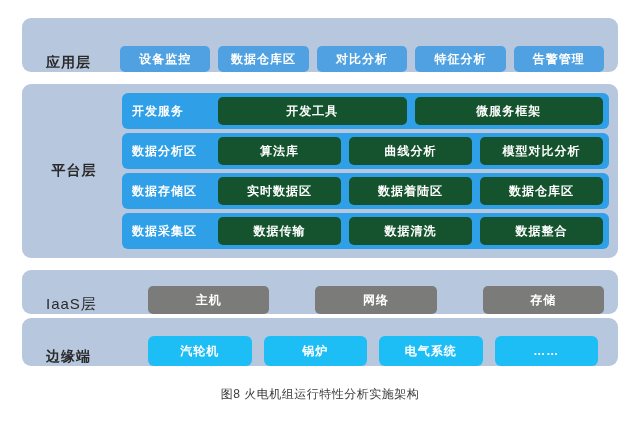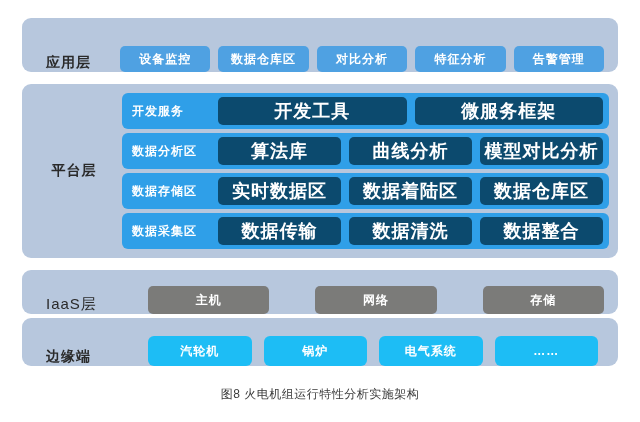--- a/index.html
+++ b/index.html
@@ -114,23 +114,23 @@
     flex: 0 0 auto;
     width: 78px;
   }
   .prow-items {
     flex: 1 1 auto;
     display: flex;
     align-items: center;
     gap: 8px;
   }
   .sub-chip {
-    background: #0c4a6e;
-    color: #ffffff;
-    font-size: 18px;
+    background: #14532d;
+    color: #ffffff;
+    font-size: 12px;
     font-weight: 700;
     letter-spacing: 1px;
     border-radius: 5px;
     height: 28px;
     flex: 1 1 0;
     display: flex;
     align-items: center;
     justify-content: center;
     white-space: nowrap;
   }

